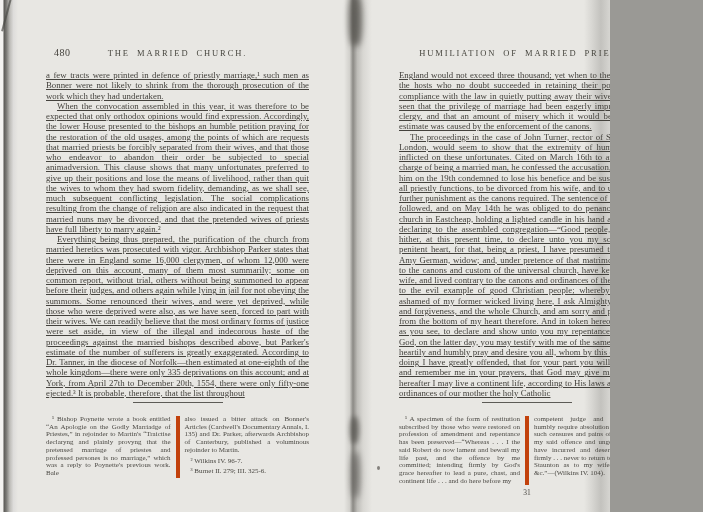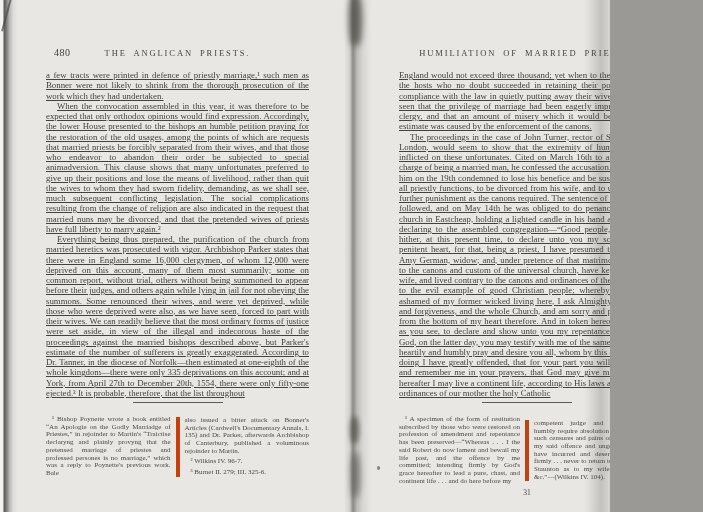--- a/index.html
+++ b/index.html
@@ -80,21 +80,21 @@
   .body-text p { margin: 0; text-decoration: underline; }
   .indent { text-indent: 11px; }
 
   .fn-rule {
     width: 90px; margin: 4px auto 3px;
     border: 0; border-top: 1px solid #5c5b56; height: 0;
   }
   .footnotes {
     display: flex; margin-top: 13px;
     font-size: 7px; line-height: 7.7px;
-    text-align: justify; color: #4a4843; align-items: center;
+    text-align: justify; color: #4a4843;
   }
   .fn-col { width: 50%; }
   .fn-col p { margin: 0; }
   .fn-col1 { padding-right: 5px; }
   .fn-col2 { border-left: 4px solid #c2410c; padding-left: 5px; }
   .fn-first { text-indent: 6px; }
   .fn-note { margin-top: 3px !important; text-indent: 6px; }
 
   .sig-mark {
     text-align: center; font-size: 7.5px; margin-top: 3px; color: #4a4843;
@@ -110,21 +110,21 @@
   <div class="gutter"></div>
   <div class="gutter-top"></div>
   <div class="gutter-blob1"></div>
   <div class="gutter-blob2"></div>
   <div class="ink-dot"></div>
   <div class="edge-right"></div>
 
   <div class="page page-left">
     <div class="page-header">
       <span class="pagenum pagenum-left">480</span>
-      <span>THE ANGLICAN PRIESTS.</span>
+      <span>THE MARRIED CHURCH.</span>
     </div>
     <div class="body-text">
       <p>a few tracts were printed in defence of priestly marriage,¹ such men as Bonner were not likely to shrink from the thorough prosecution of the work which they had undertaken.</p>
       <p class="indent">When the convocation assembled in this year, it was therefore to be expected that only orthodox opinions would find expression. Accordingly, the lower House presented to the bishops an humble petition praying for the restoration of the old usages, among the points of which are requests that married priests be forcibly separated from their wives, and that those who endeavor to abandon their order be subjected to special animadversion. This clause shows that many unfortunates preferred to give up their positions and lose the means of livelihood, rather than quit the wives to whom they had sworn fidelity, demanding, as we shall see, much subsequent conflicting legislation. The social complications resulting from the change of religion are also indicated in the request that married nuns may be divorced, and that the pretended wives of priests have full liberty to marry again.²</p>
       <p class="indent">Everything being thus prepared, the purification of the church from married heretics was prosecuted with vigor. Archbishop Parker states that there were in England some 16,000 clergymen, of whom 12,000 were deprived on this account, many of them most summarily; some on common report, without trial, others without being summoned to appear before their judges, and others again while lying in jail for not obeying the summons. Some renounced their wives, and were yet deprived, while those who were deprived were also, as we have seen, forced to part with their wives. We can readily believe that the most ordinary forms of justice were set aside, in view of the illegal and indecorous haste of the proceedings against the married bishops described above, but Parker's estimate of the number of sufferers is greatly exaggerated. According to Dr. Tanner, in the diocese of Norfolk—then estimated at one-eighth of the whole kingdom—there were only 335 deprivations on this account; and at York, from April 27th to December 20th, 1554, there were only fifty-one ejected.³ It is probable, therefore, that the list throughout</p>
     </div>
     <div class="fn-rule"></div>
     <div class="footnotes">
       <div class="fn-col fn-col1">
         <p class="fn-first">¹ Bishop Poynette wrote a book entitled “An Apologie on the Godly Marriadge of Priestes,” in rejoinder to Martin's “Traictise declaryng and plainly provyng that the pretensed marriage of priestes and professed persones is no marriage,” which was a reply to Poynette's previous work.  Bale</p>

